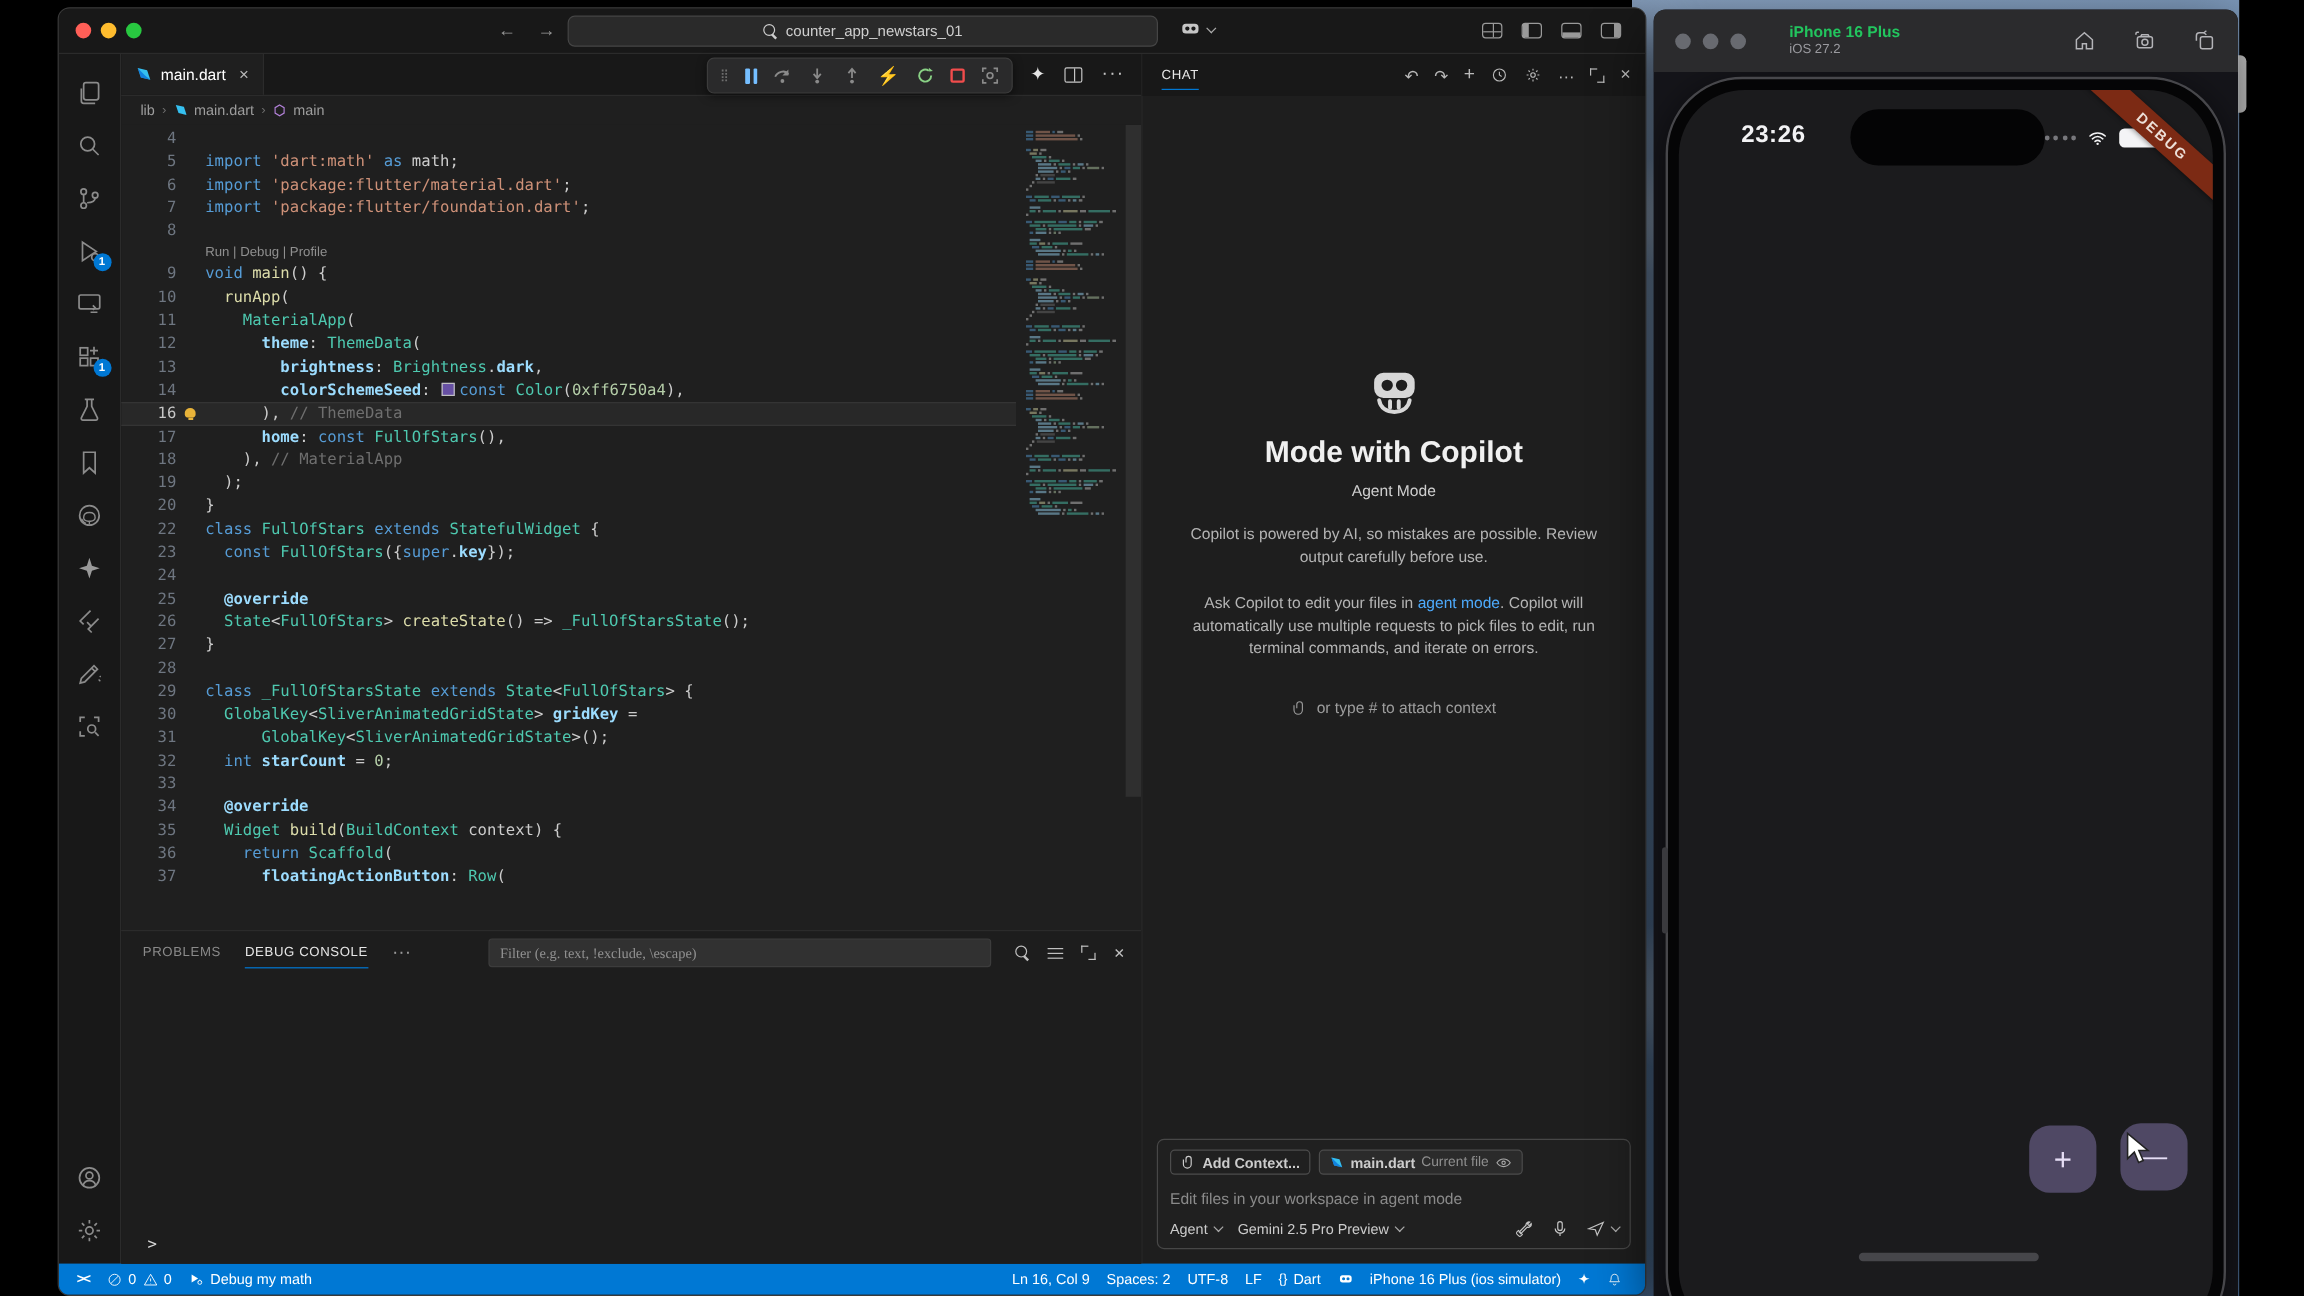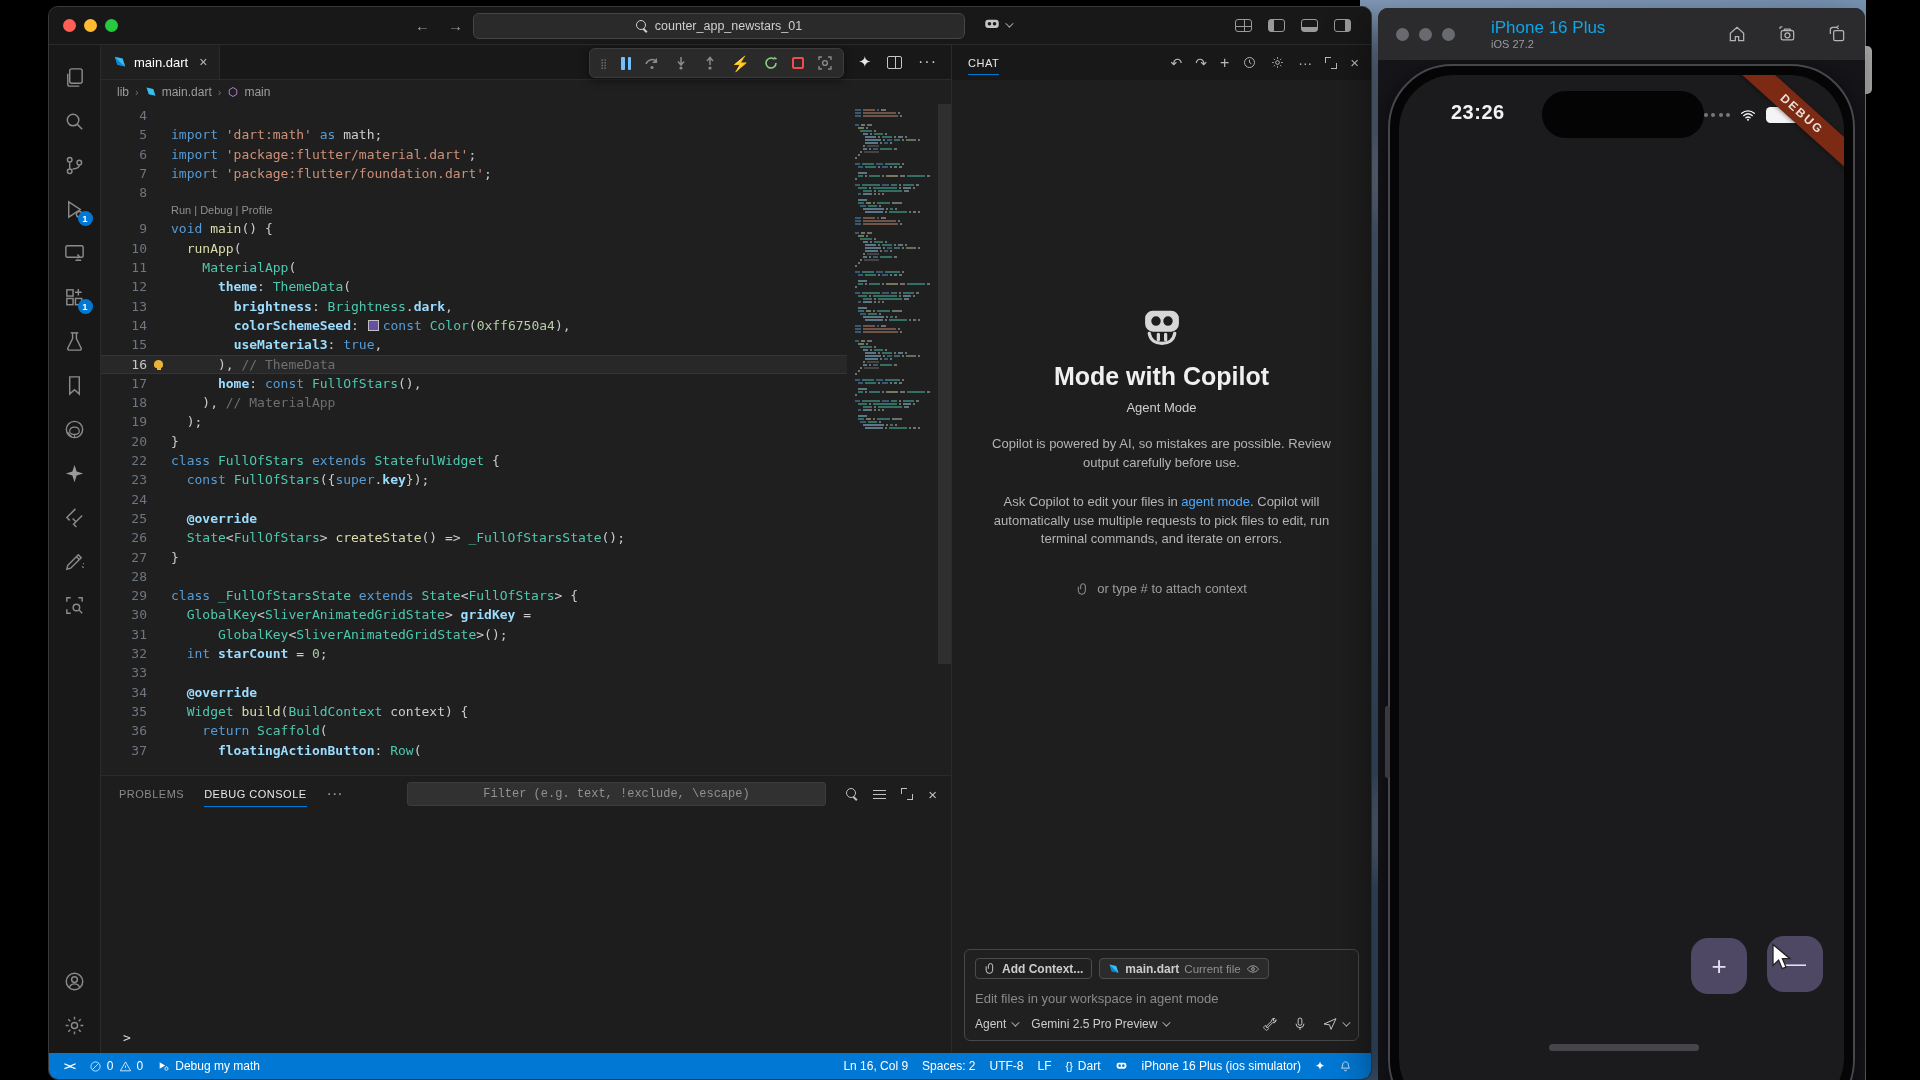--- a/index.html
+++ b/index.html
@@ -86,21 +86,21 @@
   .vscroll{position:absolute;right:0;top:0;width:13px;height:560px;background:rgba(121,121,121,.18);}
 
   
   .panel{height:278px;border-top:1px solid #2b2b2b;background:#1d1d1d;display:flex;flex-direction:column;flex:none;}
   .panel-header{height:36px;display:flex;align-items:center;padding:0 14px 0 18px;gap:20px;flex:none;}
   .ptab{font-size:11px;letter-spacing:.5px;color:#8a8a8a;cursor:pointer;height:100%;display:flex;align-items:center;position:relative;}
   .ptab.active{color:#e7e7e7;}
   .ptab.active::after{content:"";position:absolute;left:0;right:0;bottom:5px;height:1.5px;background:#0078d4;}
   .pmore{color:#9a9a9a;}
   .filterbox{flex:1;max-width:438px;height:24px;margin-left:44px;background:#313131;border:1px solid #3c3c3c;border-radius:3px;
-    color:#f97316;font-size:12px;padding:0 9px;font-family:Liberation Mono, monospace;text-align:center;}
+    color:#f97316;font-size:12px;padding:0 9px;font-family:Liberation Serif, serif;}
   .filterbox::placeholder{color:#919191;}
   .panel-icons{margin-left:auto;display:flex;gap:15px;align-items:center;color:#c0c0c0;}
   .panel-body{flex:1;position:relative;}
   .prompt{position:absolute;left:22px;bottom:8px;color:#d7d7d7;font-family:"DejaVu Sans Mono",monospace;font-size:13px;}
 
   
   .chatpanel{width:420px;border-left:1px solid #2b2b2b;background:#1e1e1e;display:flex;flex-direction:column;flex:none;}
   .chat-header{height:35px;background:#181818;display:flex;align-items:center;padding:0 12px 0 16px;flex:none;}
   .chat-tab{font-size:11px;letter-spacing:.5px;color:#e7e7e7;position:relative;height:100%;display:flex;align-items:center;}
   .chat-tab::after{content:"";position:absolute;left:0;right:0;bottom:5px;height:1.5px;background:#0078d4;}
@@ -146,21 +146,21 @@
   .filter-ic{width:13px;height:11px;position:relative;display:inline-block;}
   .filter-ic::before{content:"";position:absolute;left:0;top:1px;width:13px;height:1.5px;background:currentColor;box-shadow:0 4px 0 currentColor,0 8px 0 currentColor;}
 
   
   .simwin{position:absolute;left:1378px;top:8px;width:487px;height:1072px;border-radius:10px 10px 0 0;overflow:hidden;
     box-shadow:0 16px 48px rgba(0,0,0,.6);background:#15151a;}
   .sim-header{height:52px;background:#2b2b2d;display:flex;align-items:center;padding:0 18px;color:#e8e8ea;position:relative;z-index:6;}
   .sim-dots{display:flex;gap:10px;margin-right:36px;}
   .sim-dots i{width:13px;height:13px;border-radius:50%;background:#686a70;display:inline-block;}
   .sim-title-group{line-height:1.25;}
-  .sim-title{font-size:17px;font-weight:400;color:#0ea5e9;}
+  .sim-title{font-size:13px;font-weight:700;color:#22c55e;}
   .sim-sub{font-size:11px;color:#9a9a9f;}
   .sim-hicons{margin-left:auto;display:flex;gap:30px;align-items:center;color:#b4b4b8;}
   .sim-hicons svg{width:20px;height:20px;stroke:#b4b4b8;fill:none;stroke-width:1.5;}
   .sim-body{position:absolute;left:0;top:52px;right:0;bottom:0;overflow:hidden;}
   .phone{position:absolute;left:10px;top:4px;width:467px;height:1060px;background:#050506;border-radius:64px;
     border:2px solid #47474b;box-shadow:0 6px 30px rgba(0,0,0,.55);padding:9px;}
   .vol-btn{position:absolute;left:-5px;top:640px;width:5px;height:72px;background:#3a3a3e;border-radius:3px;}
   .screen{width:100%;height:100%;background:#1b1b1d;border-radius:55px;position:relative;overflow:hidden;}
   .ptime{position:absolute;left:52px;top:26px;font-size:20px;font-weight:700;color:#f2f2f4;letter-spacing:.5px;}
   .island{position:absolute;left:143px;top:16px;width:162px;height:47px;background:#040405;border-radius:26px;}
@@ -394,21 +394,20 @@
             <div class="crow"><span class="gut">6</span><span class="ctext"><span class="tk-k">import </span><span class="tk-s">'package:flutter/material.dart'</span><span class="tk-w">;</span></span></div>
             <div class="crow"><span class="gut">7</span><span class="ctext"><span class="tk-k">import </span><span class="tk-s">'package:flutter/foundation.dart'</span><span class="tk-w">;</span></span></div>
             <div class="crow"><span class="gut">8</span><span class="ctext"></span></div>
             <div class="crow lens"><span class="lenstxt">Run | Debug | Profile</span></div>
             <div class="crow"><span class="gut">9</span><span class="ctext"><span class="tk-k">void </span><span class="tk-f">main</span><span class="tk-w">() {</span></span></div>
             <div class="crow"><span class="gut">10</span><span class="ctext"><span class="tk-w">  </span><span class="tk-f">runApp</span><span class="tk-w">(</span></span></div>
             <div class="crow"><span class="gut">11</span><span class="ctext"><span class="tk-w">    </span><span class="tk-t">MaterialApp</span><span class="tk-w">(</span></span></div>
             <div class="crow"><span class="gut">12</span><span class="ctext"><span class="tk-w">      </span><span class="tk-p">theme</span><span class="tk-w">: </span><span class="tk-t">ThemeData</span><span class="tk-w">(</span></span></div>
             <div class="crow"><span class="gut">13</span><span class="ctext"><span class="tk-w">        </span><span class="tk-p">brightness</span><span class="tk-w">: </span><span class="tk-t">Brightness</span><span class="tk-w">.</span><span class="tk-p">dark</span><span class="tk-w">,</span></span></div>
             <div class="crow"><span class="gut">14</span><span class="ctext"><span class="tk-w">        </span><span class="tk-p">colorSchemeSeed</span><span class="tk-w">: </span><span class="tk-sw"></span><span class="tk-k">const </span><span class="tk-t">Color</span><span class="tk-w">(</span><span class="tk-n">0xff6750a4</span><span class="tk-w">),</span></span></div>
-            <div class="crow"><span class="gut">15</span><span class="ctext"><span class="tk-w">        </span><span class="tk-p">useMaterial3</span><span class="tk-w">: </span><span class="tk-k">true</span><span class="tk-w">,</span></span></div>
             <div class="crow cur"><span class="gut">16</span><span class="bulb"></span><span class="ctext"><span class="tk-w">      ), </span><span class="tk-c">// ThemeData</span></span></div>
             <div class="crow"><span class="gut">17</span><span class="ctext"><span class="tk-w">      </span><span class="tk-p">home</span><span class="tk-w">: </span><span class="tk-k">const </span><span class="tk-t">FullOfStars</span><span class="tk-w">(),</span></span></div>
             <div class="crow"><span class="gut">18</span><span class="ctext"><span class="tk-w">    ), </span><span class="tk-c">// MaterialApp</span></span></div>
             <div class="crow"><span class="gut">19</span><span class="ctext"><span class="tk-w">  );</span></span></div>
             <div class="crow"><span class="gut">20</span><span class="ctext"><span class="tk-w">}</span></span></div>
             <div class="crow"><span class="gut">22</span><span class="ctext"><span class="tk-k">class </span><span class="tk-t">FullOfStars</span><span class="tk-k"> extends </span><span class="tk-t">StatefulWidget</span><span class="tk-w"> {</span></span></div>
             <div class="crow"><span class="gut">23</span><span class="ctext"><span class="tk-w">  </span><span class="tk-k">const </span><span class="tk-t">FullOfStars</span><span class="tk-w">({</span><span class="tk-k">super</span><span class="tk-w">.</span><span class="tk-p">key</span><span class="tk-w">});</span></span></div>
             <div class="crow"><span class="gut">24</span><span class="ctext"></span></div>
             <div class="crow"><span class="gut">25</span><span class="ctext"><span class="tk-w">  </span><span class="tk-p">@override</span></span></div>
             <div class="crow"><span class="gut">26</span><span class="ctext"><span class="tk-w">  </span><span class="tk-t">State</span><span class="tk-w">&lt;</span><span class="tk-t">FullOfStars</span><span class="tk-w">&gt; </span><span class="tk-f">createState</span><span class="tk-w">() =&gt; </span><span class="tk-t">_FullOfStarsState</span><span class="tk-w">();</span></span></div>

